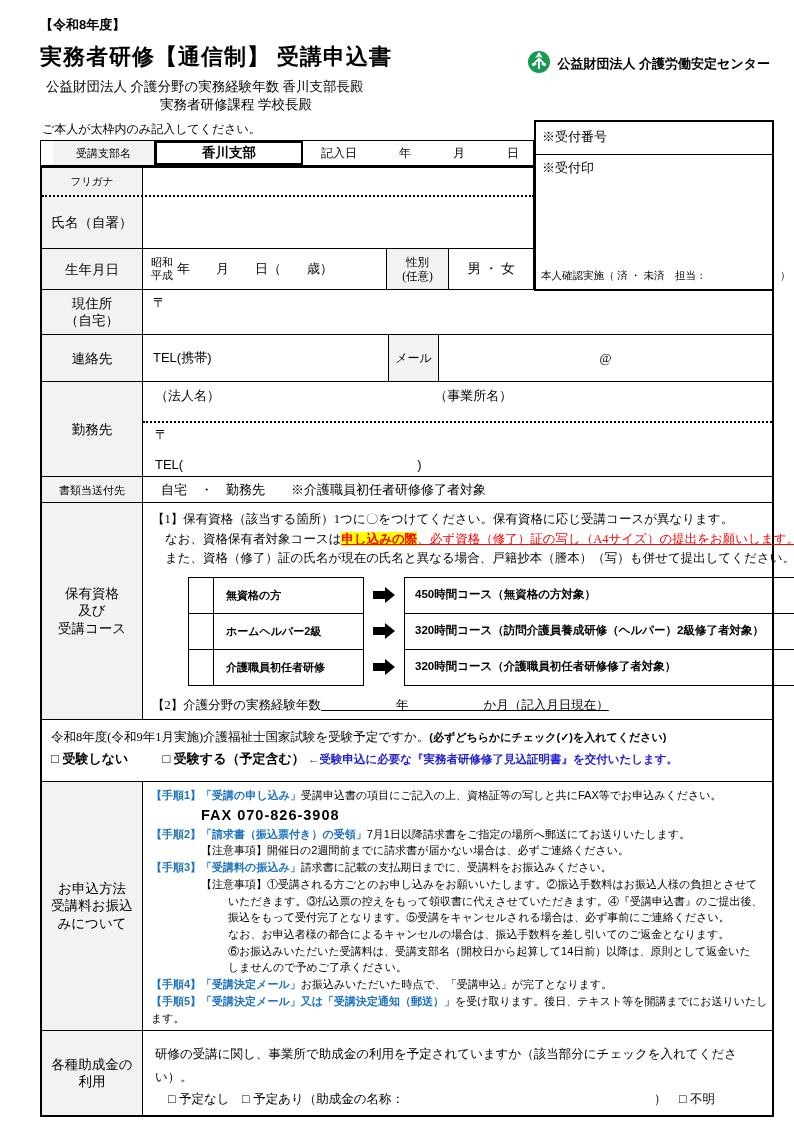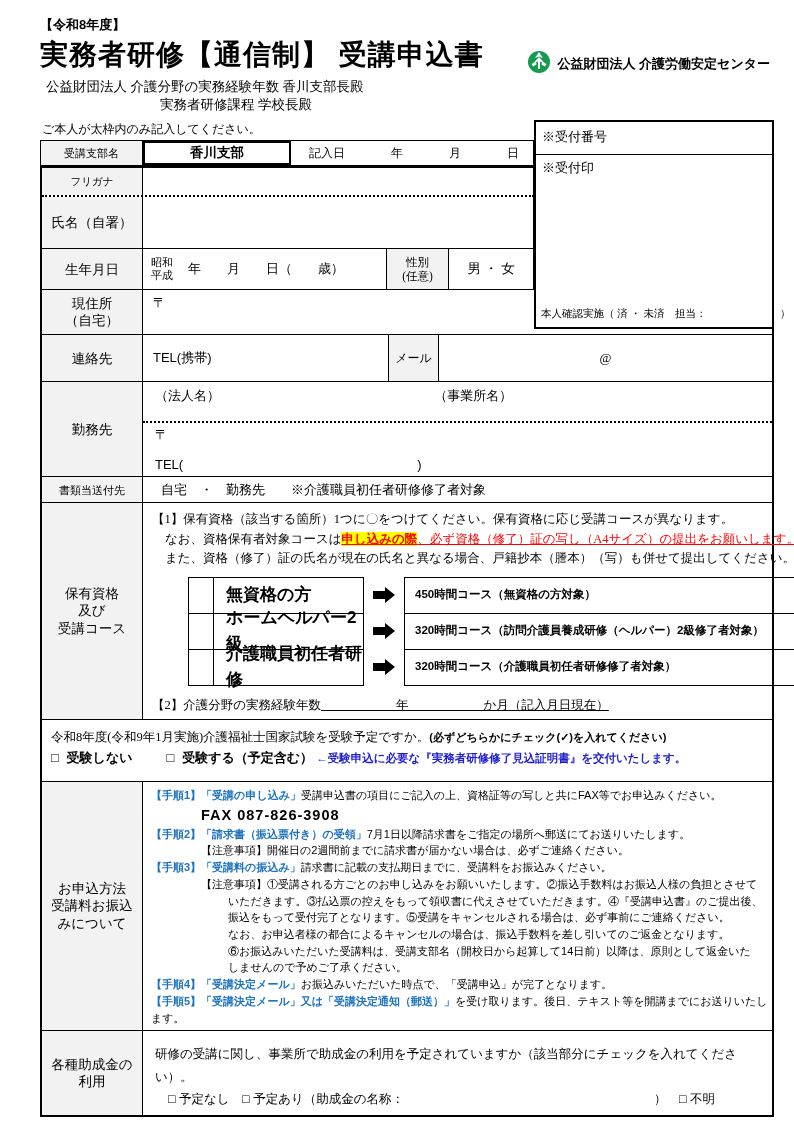--- a/index.html
+++ b/index.html
@@ -3,52 +3,52 @@
 <meta charset="utf-8">
 <style>
   * { box-sizing: border-box; }
   html,body { margin:0; padding:0; background:#ffffff; }
   body { width:794px; height:1123px; font-family:"Liberation Serif", serif; color:#000; }
   .sheet { position:relative; width:794px; height:1123px; padding:16px 20px 0 40px; }
 
   
   .year-tag { font-family:"Liberation Sans", sans-serif; font-weight:bold; font-size:13px; }
   .title-row { display:flex; justify-content:space-between; align-items:flex-start; }
-  .doc-title { margin:2px 0 4px 0; font-family:"Liberation Sans", sans-serif; font-weight:bold; font-size:28px; letter-spacing:1px;text-align:right; }
+  .doc-title { margin:8px 0 4px 0; font-family:"Liberation Sans", sans-serif; font-weight:bold; font-size:22px; letter-spacing:1px;text-align:right; }
   .logo { display:flex; align-items:center; gap:6px; margin-top:16px; margin-right:4px; }
   .logo-text { font-family:"Liberation Sans", sans-serif; font-weight:bold; font-size:13px; }
   .addr1 { font-size:13.5px; margin-left:6px; line-height:1.35; }
   .addr2 { font-size:13.5px; margin-left:120px; line-height:1.35; }
   .fill-note { font-size:12px; margin:7px 0 2px 2px; }
 
   
   .form-area { position:relative; width:734px; margin-top:2px; }
-  .branch-row { display:flex; width:494px; height:26px; border:1px solid #000; }
+  .branch-row { display:flex; width:494px; height:26px; border:1px solid #000;padding-left:12px; }
   .bc-label { width:102px; background:#f2f2f2; border-right:1px solid #000; display:flex; align-items:center; justify-content:center; font-size:11px; }
   .bc-branch { width:148px; display:flex; align-items:center; justify-content:center; font-size:13.5px; font-weight:bold; box-shadow: inset 0 0 0 2px #000; }
   .bc-date { flex:1; display:flex; align-items:center; justify-content:space-between; font-size:12px; padding:0 14px 0 18px; }
 
-  .reception { position:absolute; top:-1px; right:0; width:240px; height:209px; border:2px solid #000; background:#fff; z-index:5; display:flex; flex-direction:column; }
+  .reception { position:absolute; top:-1px; right:0; width:240px; height:171px; border:2px solid #000; background:#fff; z-index:5; display:flex; flex-direction:column; }
   .rec-num { height:33px; border-bottom:1px solid #000; font-size:13px; padding:6px 6px; }
   .rec-stamp { flex:1; font-size:13px; padding:4px 6px; }
   .rec-check { font-size:10.5px; padding:0 3px 6px 5px; white-space:nowrap; }
 
   .main-box { width:734px; border:2.5px solid #000; border-top-width:2.5px; }
   .frow { display:flex; border-top:1px solid #000; align-items:stretch; }
   .frow.first { border-top:none; }
   .flabel { flex:0 0 101px; width:101px; background:#f2f2f2; border-right:1px solid #000; display:flex; align-items:center; justify-content:center; text-align:center; font-size:13.5px; white-space:pre-line; line-height:1.3; }
   .fvalue { flex:1; position:relative; }
   .narrow { width:492px; border-right:1px solid #000; }
 
   .row-furi { min-height:29px; border-bottom:2px dotted #000; }
   .row-furi .flabel { font-size:10.5px; }
   .row-name { min-height:51px; border-top:none; }
   .row-birth { min-height:41px; }
   .birth-val { display:flex; align-items:center; width:244px; border-right:1px solid #000; padding-left:8px; font-size:13px; }
-  .era { font-size:11px; white-space:pre-line; line-height:1.25; margin-right:15px; }
+  .era { font-size:11px; white-space:pre-line; line-height:1.25; margin-right:4px; }
   .gender-label { width:62px; background:#f2f2f2; border-right:1px solid #000; display:flex; align-items:center; justify-content:center; text-align:center; font-size:11.5px; white-space:pre-line; line-height:1.3; }
   .gender-val { flex:1; display:flex; align-items:center; justify-content:center; font-size:13.5px; }
 
   .row-addr { min-height:45px; }
   .postal { position:absolute; top:4px; left:10px; font-size:13px; }
   .row-contact { min-height:47px; }
   .cell-tel { width:246px; border-right:1px solid #000; display:flex; align-items:center; padding-left:10px; font-size:13px; font-family:"Liberation Sans", sans-serif; }
   .cell-mail-label { width:50px; background:#f2f2f2; border-right:1px solid #000; display:flex; align-items:center; justify-content:center; font-size:12px; }
   .cell-mail { flex:1; display:flex; align-items:center; justify-content:center; font-size:13px; }
 
@@ -66,34 +66,34 @@
   
   .row-qual { min-height:216px; }
   .qual-content { padding:7px 6px 4px 9px; font-size:12.5px; line-height:1.55; }
   .q-line2 { padding-left:13px; }
   .q-line3 { padding-left:13px; }
   .hl { background:#ffff00; color:#ff0000; font-weight:bold; text-decoration:underline; }
   .red-ul { color:#ff0000; text-decoration:underline; }
   .course-table { margin:9px 0 10px 36px; }
   .crow { display:flex; align-items:stretch; height:37px; margin-top:-1px; }
   .cmark { width:26px; border:1px solid #000; }
-  .cname { width:150px; border:1px solid #000; border-left:none; display:flex; align-items:center; padding-left:12px; font-family:"Liberation Sans", sans-serif; font-weight:bold; font-size:17px; }
+  .cname { width:150px; border:1px solid #000; border-left:none; display:flex; align-items:center; padding-left:12px; font-family:"Liberation Sans", sans-serif; font-weight:bold; font-size:11px; }
   .arrow-wrap { width:40px; display:flex; align-items:center; justify-content:center; }
   .arrow { position:relative; width:25px; height:22px; display:inline-block; }
   .arrow::before { content:""; position:absolute; left:1px; top:7px; width:12px; height:8px; background:#000; }
   .arrow::after { content:""; position:absolute; left:13px; top:3px; width:0; height:0; border-top:8px solid transparent; border-bottom:8px solid transparent; border-left:10px solid #000; }
   .cdesc { width:405px; border:1px solid #000; display:flex; align-items:center; padding-left:10px; font-family:"Liberation Sans", sans-serif; font-weight:bold; font-size:11.5px; }
   .exp-line { margin-top:4px; font-size:12.5px; }
   .exp-ul { text-decoration:underline;margin-top:42px; }
 
   
   .row-exam { min-height:62px; }
   .exam-content { padding:7px 4px 4px 9px; font-size:12.5px; line-height:1.7; }
   .exam-bold { font-family:"Liberation Sans", sans-serif; font-weight:bold; font-size:11px; }
-  .exam-opts { font-family:Liberation Mono, monospace; font-weight:bold; font-size:13px; }
+  .exam-opts { font-family:Liberation Sans, sans-serif; font-weight:bold; font-size:13px; }
   .opt-gap { display:inline-block; width:34px; }
   .exam-blue { color:#1f1fd0; font-family:"Liberation Sans", sans-serif; font-weight:bold; font-size:11.5px; }
 
   
   .row-app { min-height:217px; }
   .app-content { padding:5px 4px 4px 8px; font-family:"Liberation Sans", sans-serif; font-size:11px; line-height:1.52; }
   .step-head { color:#1e73be; font-weight:bold; }
   .fax-line { font-weight:bold; font-size:14.5px; padding-left:50px; letter-spacing:1px; }
   .note1 { padding-left:50px; }
   .note2 { padding-left:77px; }
@@ -261,21 +261,21 @@
           </div>
         </div>
       </div>
 
       <div class="frow row-app">
         <div class="flabel">お申込方法
 受講料お振込
 みについて</div>
         <div class="fvalue app-content">
           <div><span class="step-head">【手順1】「受講の申し込み」</span><span>受講申込書の項目にご記入の上、資格証等の写しと共にFAX等でお申込みください。</span></div>
-          <div class="fax-line">FAX 087-826-3908</div>
+          <div class="fax-line">FAX 070-826-3908</div>
           <div><span class="step-head">【手順2】「請求書（振込票付き）の受領」</span><span>7月1日以降請求書をご指定の場所へ郵送にてお送りいたします。</span></div>
           <div class="note1">【注意事項】開催日の2週間前までに請求書が届かない場合は、必ずご連絡ください。</div>
           <div><span class="step-head">【手順3】「受講料の振込み」</span><span>請求書に記載の支払期日までに、受講料をお振込みください。</span></div>
           <div class="note1">【注意事項】①受講される方ごとのお申し込みをお願いいたします。②振込手数料はお振込人様の負担とさせて</div>
           <div class="note2">いただきます。③払込票の控えをもって領収書に代えさせていただきます。④『受講申込書』のご提出後、</div>
           <div class="note2">振込をもって受付完了となります。⑤受講をキャンセルされる場合は、必ず事前にご連絡ください。</div>
           <div class="note2">なお、お申込者様の都合によるキャンセルの場合は、振込手数料を差し引いてのご返金となります。</div>
           <div class="note2">⑥お振込みいただいた受講料は、受講支部名（開校日から起算して14日前）以降は、原則として返金いた</div>
           <div class="note2">しませんので予めご了承ください。</div>
           <div><span class="step-head">【手順4】「受講決定メール」</span><span>お振込みいただいた時点で、「受講申込」が完了となります。</span></div>

